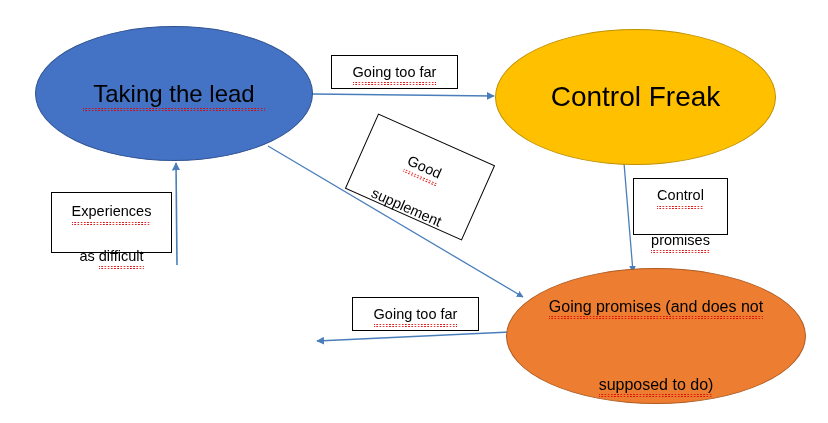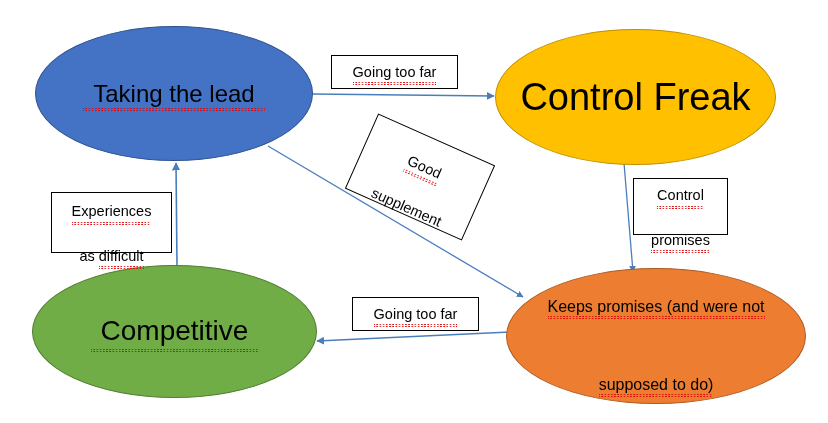--- a/index.html
+++ b/index.html
@@ -103,31 +103,28 @@
 
     <line x1="512" y1="332" x2="317" y2="341" stroke="#4A7EBB" stroke-width="1.5" marker-end="url(#arrow)"></line>
 
     <line x1="177" y1="265" x2="176" y2="163" stroke="#4A7EBB" stroke-width="1.6" marker-end="url(#arrow)"></line>
   </svg>
 
   <div class="node node-blue" style="left:35px; top:26px; width:278px; height:135px; font-size:24px;">
     <span class="node-text sq">Taking the lead</span>
   </div>
 
-  <div class="node node-amber" style="left:495px; top:29px; width:281px; height:136px; font-size:38px;">
+  <div class="node node-amber" style="left:495px; top:29px; width:281px; height:136px; font-size:28px;">
     <span class="node-text">Control Freak</span>
   </div>
 
-  <div class="node node-green" style="left:32px; top:265px; width:285px; height:133px; font-size:28px;">
-    <span class="node-text sq">Competitive</span>
-  </div>
 
   <div class="node node-orange" style="left:506px; top:268px; width:300px; height:136px; font-size:16px;">
     <span class="node-text">
-      <span class="sq">Keeps promises (and were not</span><br>
+      <span class="sq">Going promises (and does not</span><br>
       <br>
       <span class="sq">supposed to do)</span>
     </span>
   </div>
 
   <div class="label-box" style="left:331px; top:55px; width:127px; height:34px;">
     <span class="sq">Going too far</span>
   </div>
 
   <div class="label-box label-rot" style="left:356px; top:136px; width:128px; height:82px;">

